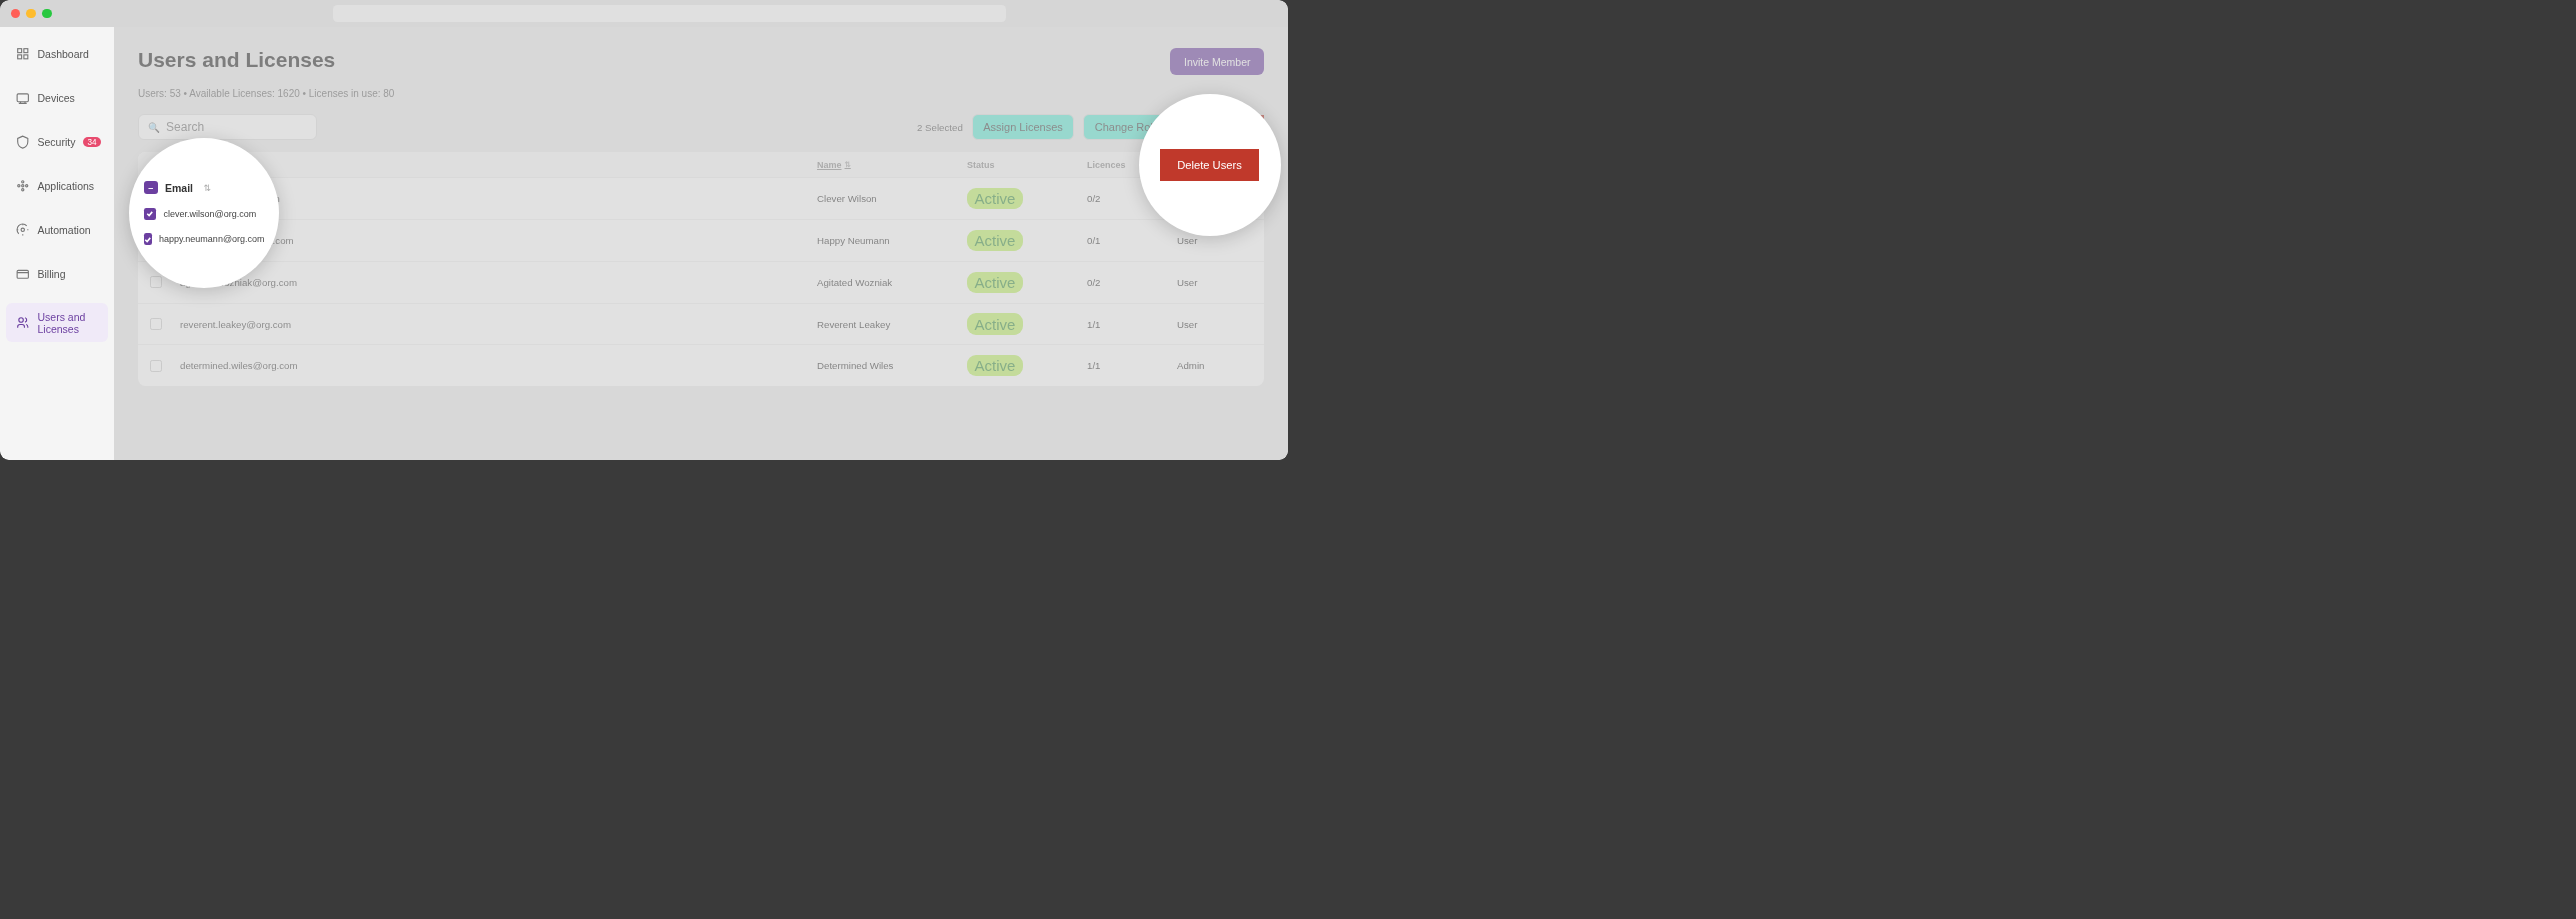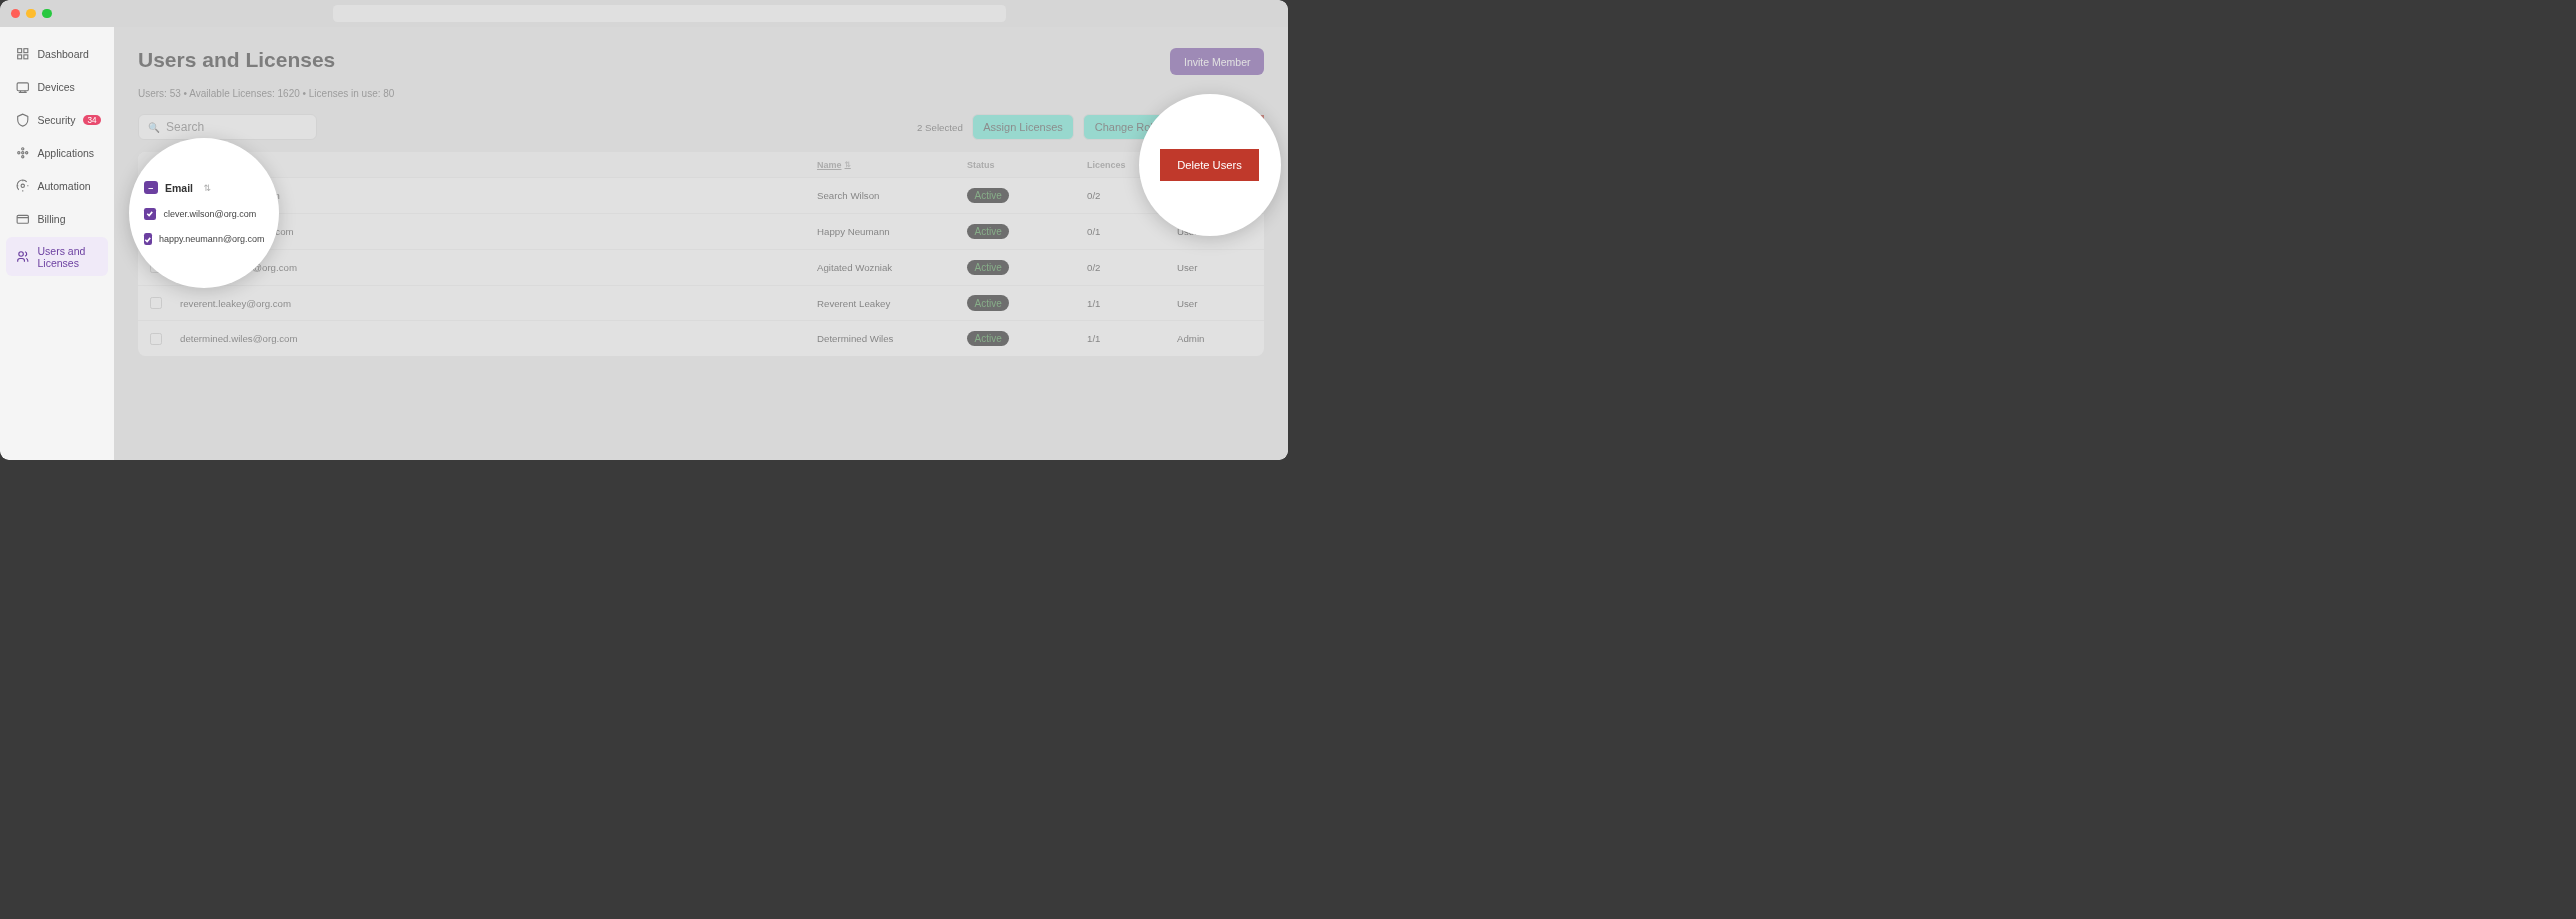--- a/index.html
+++ b/index.html
@@ -61,21 +61,21 @@
       overflow: hidden;
     }
 
     
     .sidebar {
       width: 114px;
       background: #f5f5f5;
       display: flex;
       flex-direction: column;
       padding: 12px 6px;
-      gap: 3px;
+      gap: 14px;
       flex-shrink: 0;
     }
     .sidebar-item {
       display: flex;
       align-items: center;
       gap: 7.5px;
       padding: 7.5px 9px;
       border-radius: 6px;
       cursor: pointer;
       color: #555;
@@ -222,25 +222,25 @@
       border-bottom: 0.7px solid #f0f0f0;
       padding: 9.7px 12px;
       font-size: 9.7px;
       color: #333;
       align-items: center;
     }
     .table-row:last-child { border-bottom: none; }
 
     .status-badge-active {
       display: inline-block;
-      background: #000000;
+      background: #bef264;
       color: #388e3c;
       border-radius: 9px;
       padding: 2.2px 7.5px;
-      font-size: 10px;
+      font-size: 15px;
       font-weight: 500;
     }
 
     .checkbox {
       width: 12px;
       height: 12px;
       border: 1.5px solid #ccc;
       border-radius: 2.2px;
       cursor: pointer;
     }
@@ -468,21 +468,21 @@
 
         <div class="table-row">
           <div>
             <div class="checkbox-checked">
               <svg width="7.5" height="7.5" viewBox="0 0 12 12" fill="none" stroke="white" stroke-width="2.5">
                 <polyline points="2,6 5,9 10,3"></polyline>
               </svg>
             </div>
           </div>
           <div class="email-text">clever.wilson@org.com</div>
-          <div>Search Wilson</div>
+          <div>Clever Wilson</div>
           <div><span class="status-badge-active">Active</span></div>
           <div>0/2</div>
           <div>User</div>
         </div>
 
         <div class="table-row">
           <div>
             <div class="checkbox-checked">
               <svg width="7.5" height="7.5" viewBox="0 0 12 12" fill="none" stroke="white" stroke-width="2.5">
                 <polyline points="2,6 5,9 10,3"></polyline>

